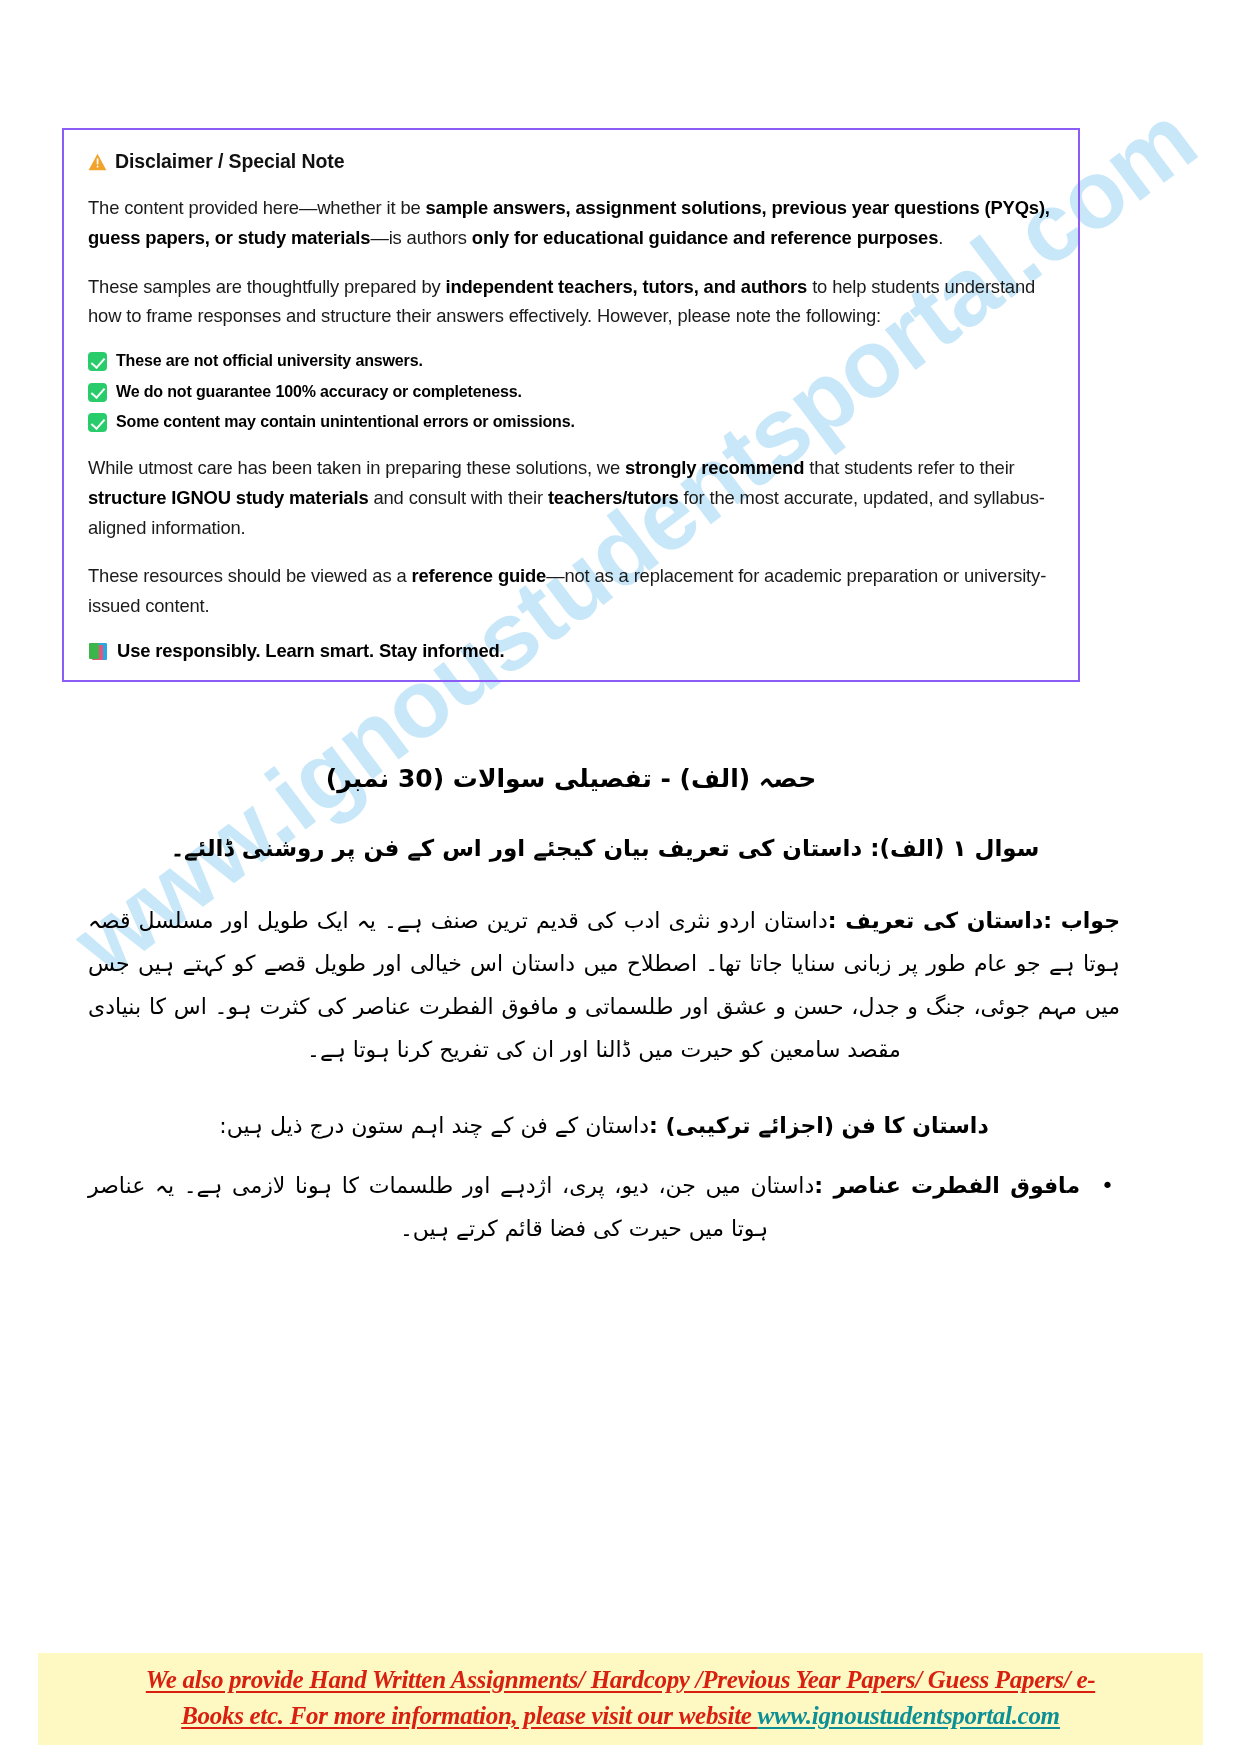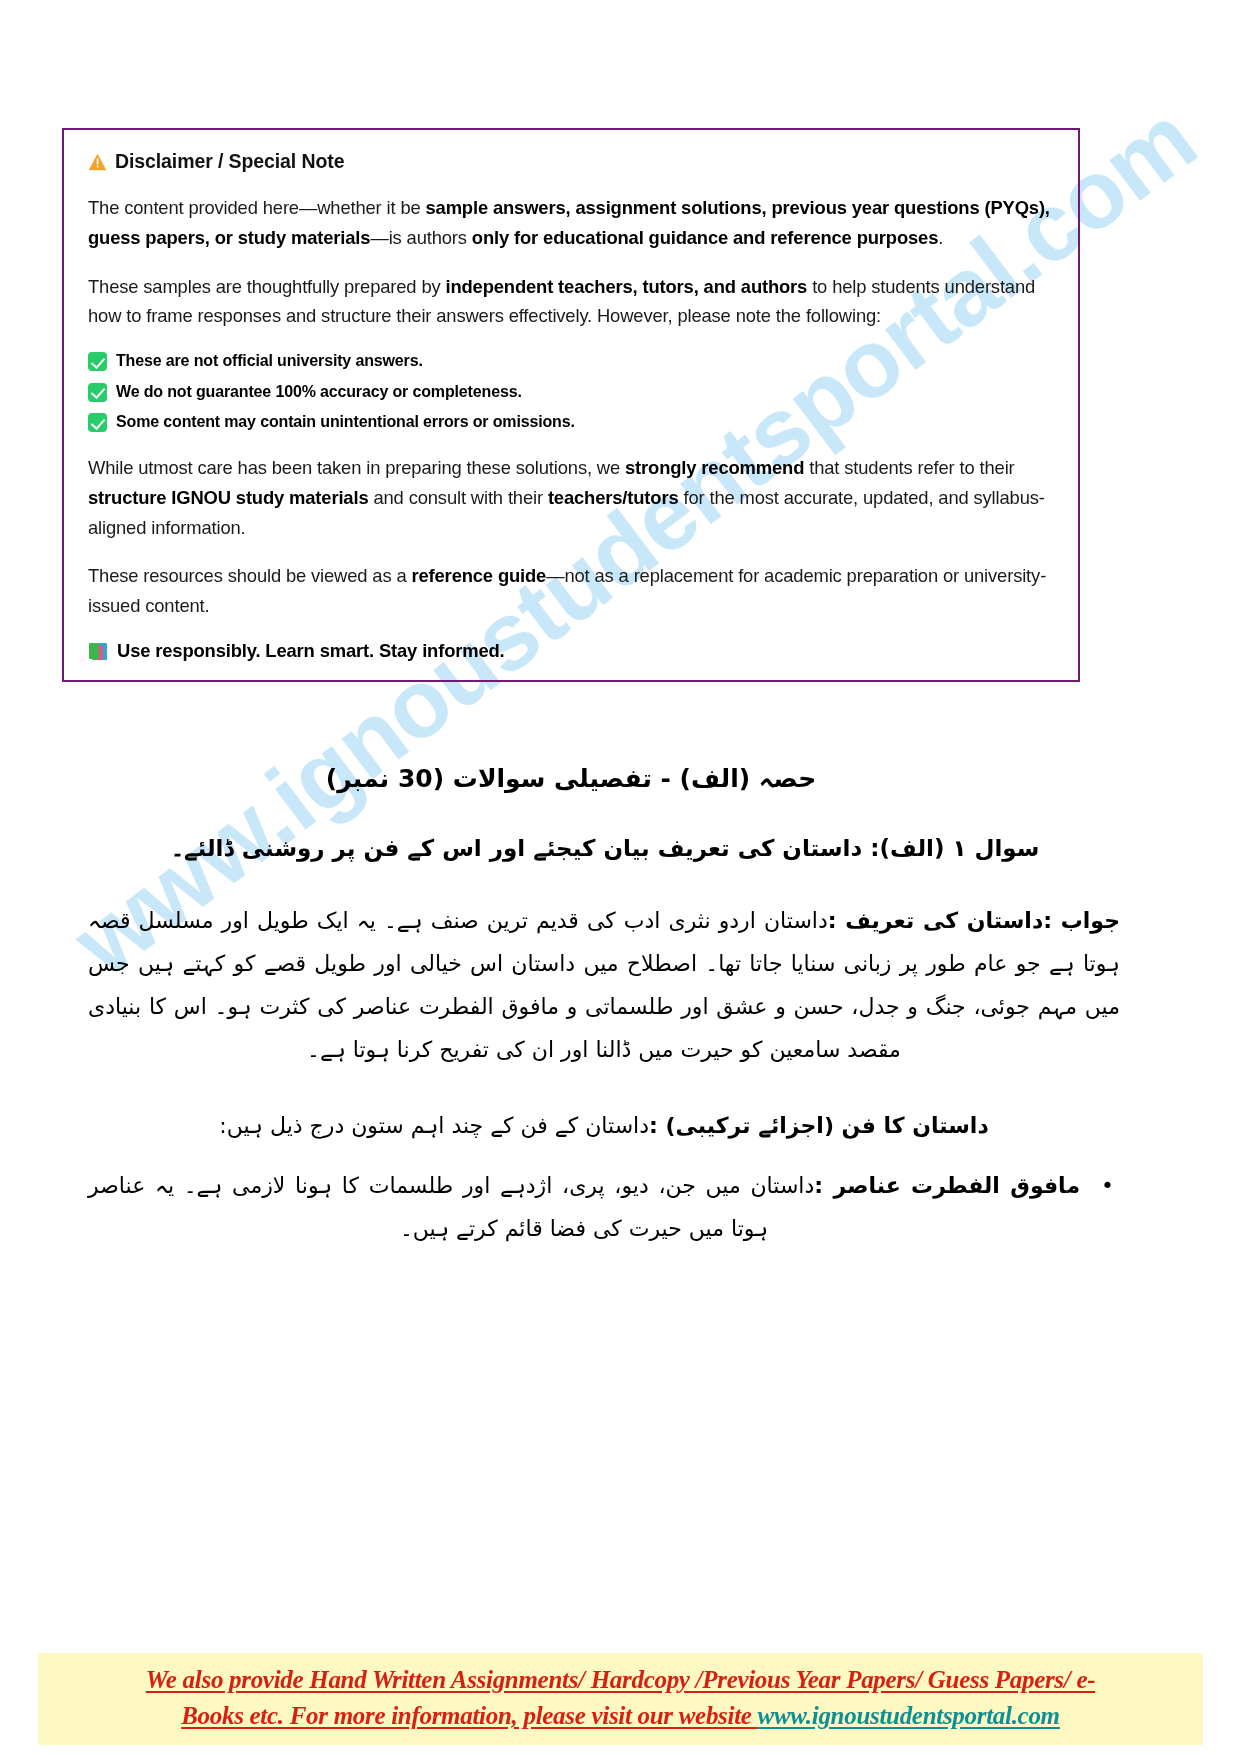--- a/index.html
+++ b/index.html
@@ -48,21 +48,21 @@
     width: 1241px;
     height: 1755px;
   }
 
   
   .disclaimer-box {
     position: absolute;
     left: 62px;
     top: 128px;
     width: 1018px;
-    border: 2px solid #701a75;
+    border: 2px solid #8b5cf6;
     background: transparent;
     padding: 20px 24px 18px 24px;
   }
   .disc-title {
     display: flex;
     align-items: center;
     gap: 8px;
     font-size: 19.5px;
     font-weight: 700;
     color: #111;

